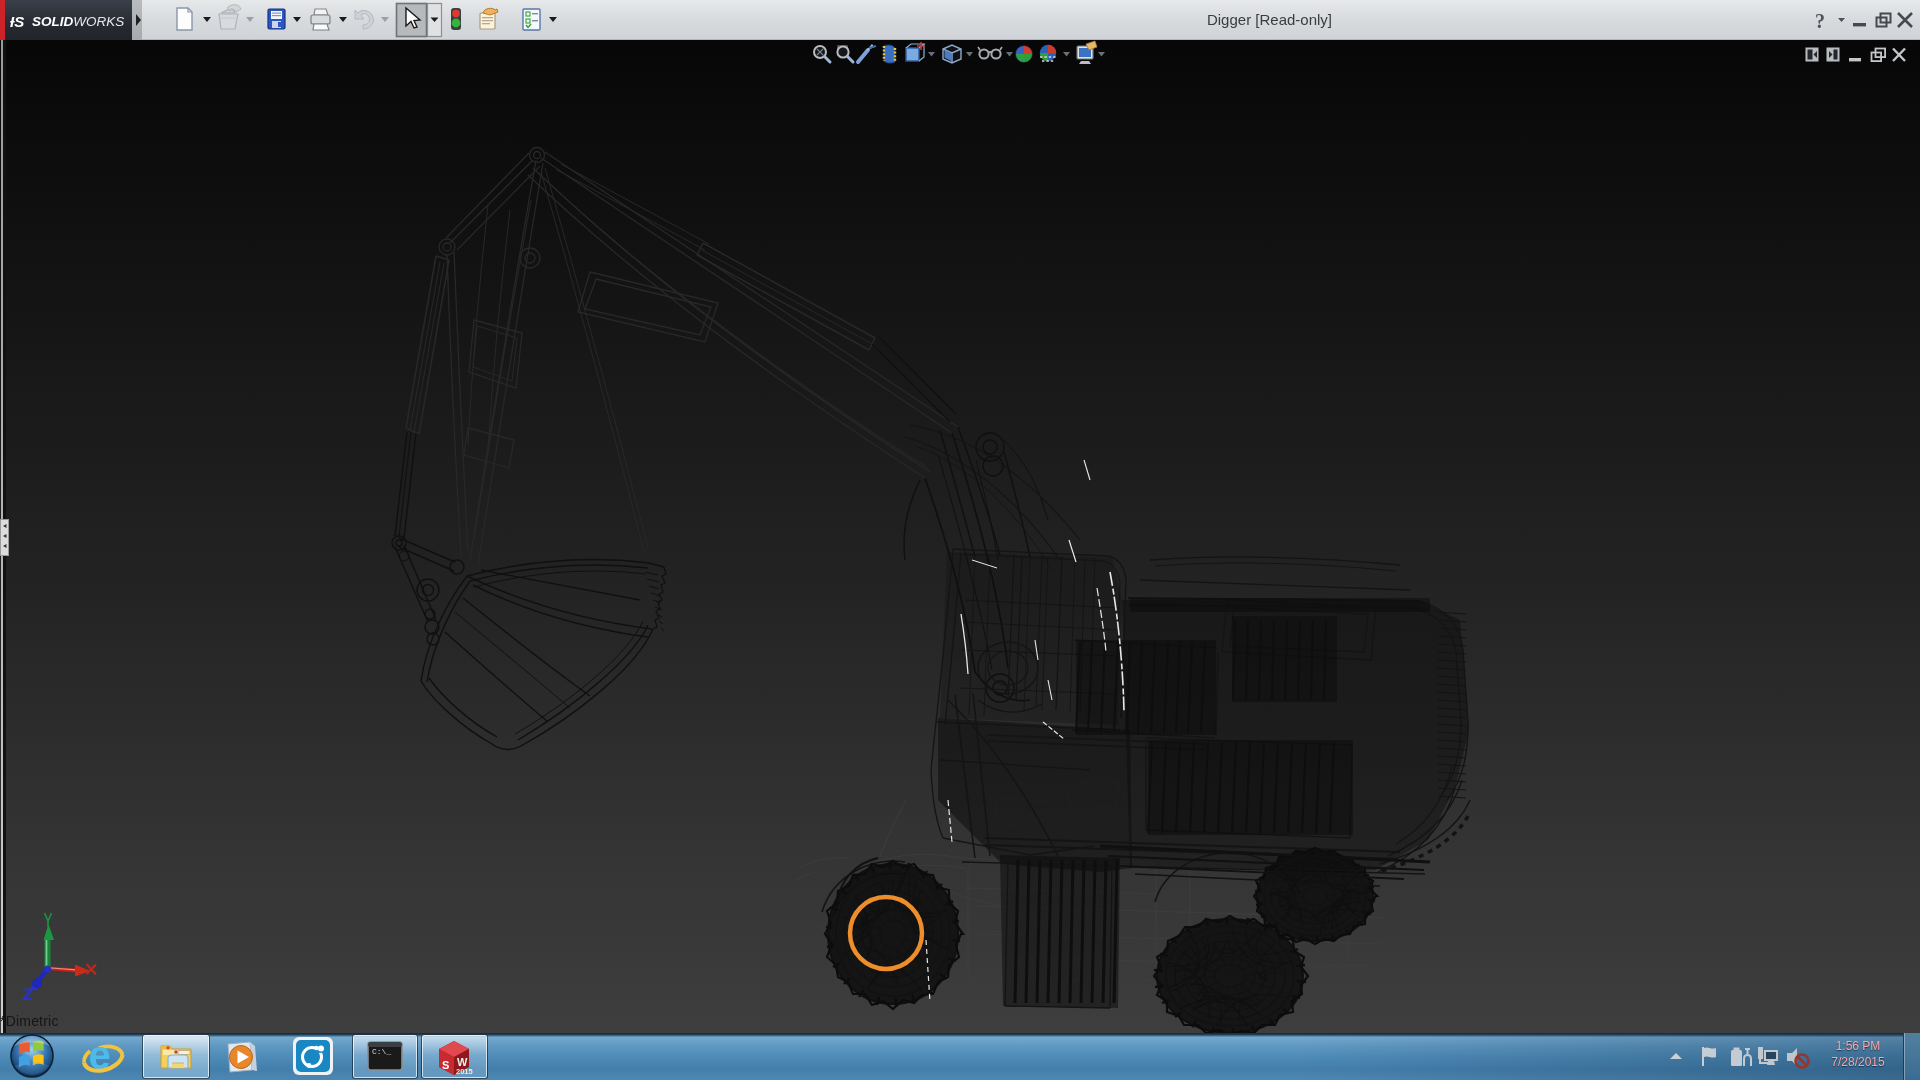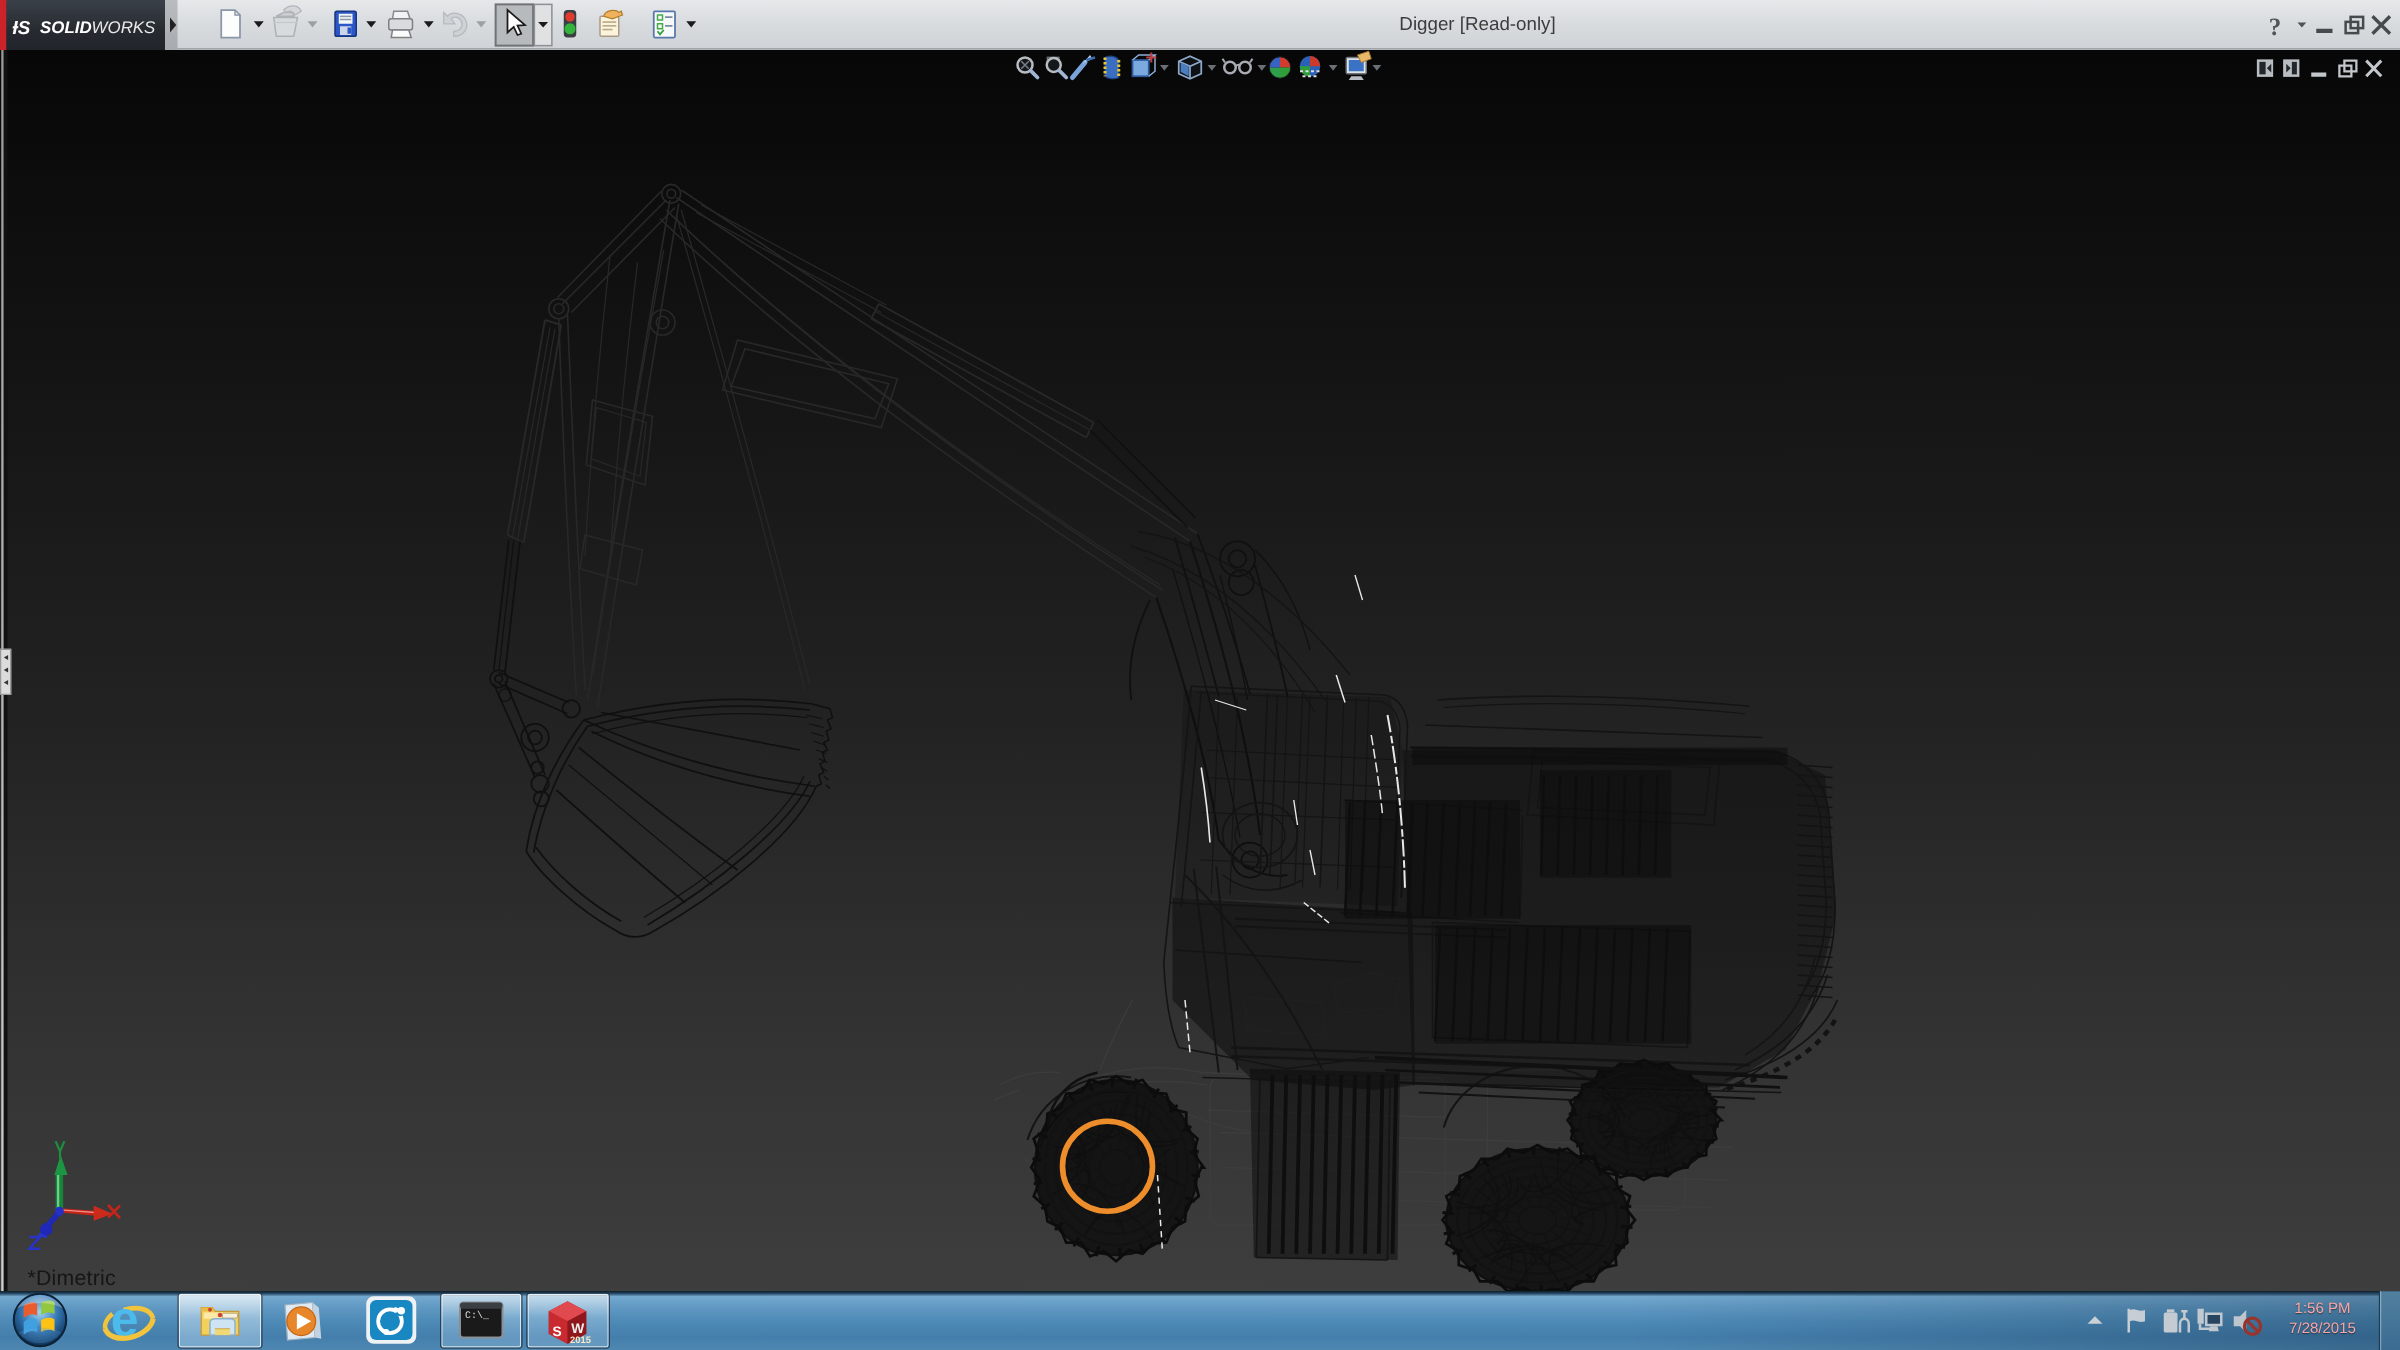--- a/index.html
+++ b/index.html
@@ -4,36 +4,36 @@
 <style>
   * { margin:0; padding:0; box-sizing:border-box; }
   html,body { width:1920px; height:1080px; overflow:hidden; background:#000; font-family:"Liberation Sans", sans-serif; }
   .abs { position:absolute; }
   #titlebar { left:0; top:0; width:1920px; height:40px;
     background:linear-gradient(#e6e8ea,#d7dadd 55%,#d0d3d7); border-bottom:1px solid #b2b6ba; }
   #logo { left:0; top:0; width:132px; height:40px;
     background:linear-gradient(#3a4049,#272b31 60%,#21252b); }
   #logored { left:0; top:0; width:5px; height:40px; background:#cc2229; }
   #logoarrowband { left:132px; top:0; width:10px; height:40px; background:linear-gradient(#b9bcbf,#a7abaf); }
-  #title { left:1032px; top:11px; width:300px; text-align:center; font-size:15px; color:#3c3c3c; }
+  #title { left:1032px; top:11px; width:300px; text-align:right; font-size:15px; color:#3c3c3c; }
   #viewport { left:0; top:40px; width:1920px; height:993px;
     background:linear-gradient(#070707,#101010 18%,#232323 55%,#333333 80%,#3e3e3e); }
   #vpborder { left:1px; top:40px; width:2px; height:993px; background:linear-gradient(#9a9a9a,#cfcfcf); }
   #vpborder2 { left:3px; top:40px; width:3px; height:993px; background:#111; }
   #sidetab { left:0px; top:519px; width:9px; height:37px; background:#dcdcdc; border:1px solid #9a9a9a; }
   #taskbar { left:0; top:1033px; width:1920px; height:47px;
     background:linear-gradient(#15293a 0%, #1b3a54 3%, #74a9cf 9%, #5f98c2 28%, #4d8ab6 52%, #447eac 78%, #4e88b1 100%); }
   .tbtn { position:absolute; top:1034px; height:45px; border-radius:3px;
     border:1px solid rgba(20,40,60,0.8);
     box-shadow:inset 0 0 0 1px rgba(255,255,255,0.7);
     background:linear-gradient(rgba(255,255,255,0.6),rgba(215,238,255,0.3) 45%,rgba(165,205,235,0.28)); }
   #clock { top:1038px; left:1816px; width:84px; text-align:center; color:#fca5a5; font-size:12px; line-height:16px; text-shadow:0 1px 1px rgba(0,0,0,0.5); }
   #showdesk { left:1903px; top:1033px; width:17px; height:47px;
     background:linear-gradient(#51809f,#3b6b91); border-left:1px solid #1c3c55; box-shadow:inset 1px 0 0 rgba(255,255,255,0.35); }
-  #dimetric { left:22px; top:1013px; font-size:17px; color:#161616; letter-spacing:0.2px; }
+  #dimetric { left:0; top:1013px; font-size:14px; color:#161616; letter-spacing:0.2px; }
   svg { position:absolute; overflow:visible; }
 </style>
 </head>
 <body>
 <div class="abs" id="titlebar"></div>
 <div class="abs" id="logo"></div>
 <div class="abs" id="logored"></div>
 <div class="abs" id="logoarrowband"></div>
 
 <svg class="abs" style="left:0;top:0" width="160" height="40" viewBox="0 0 160 40">

